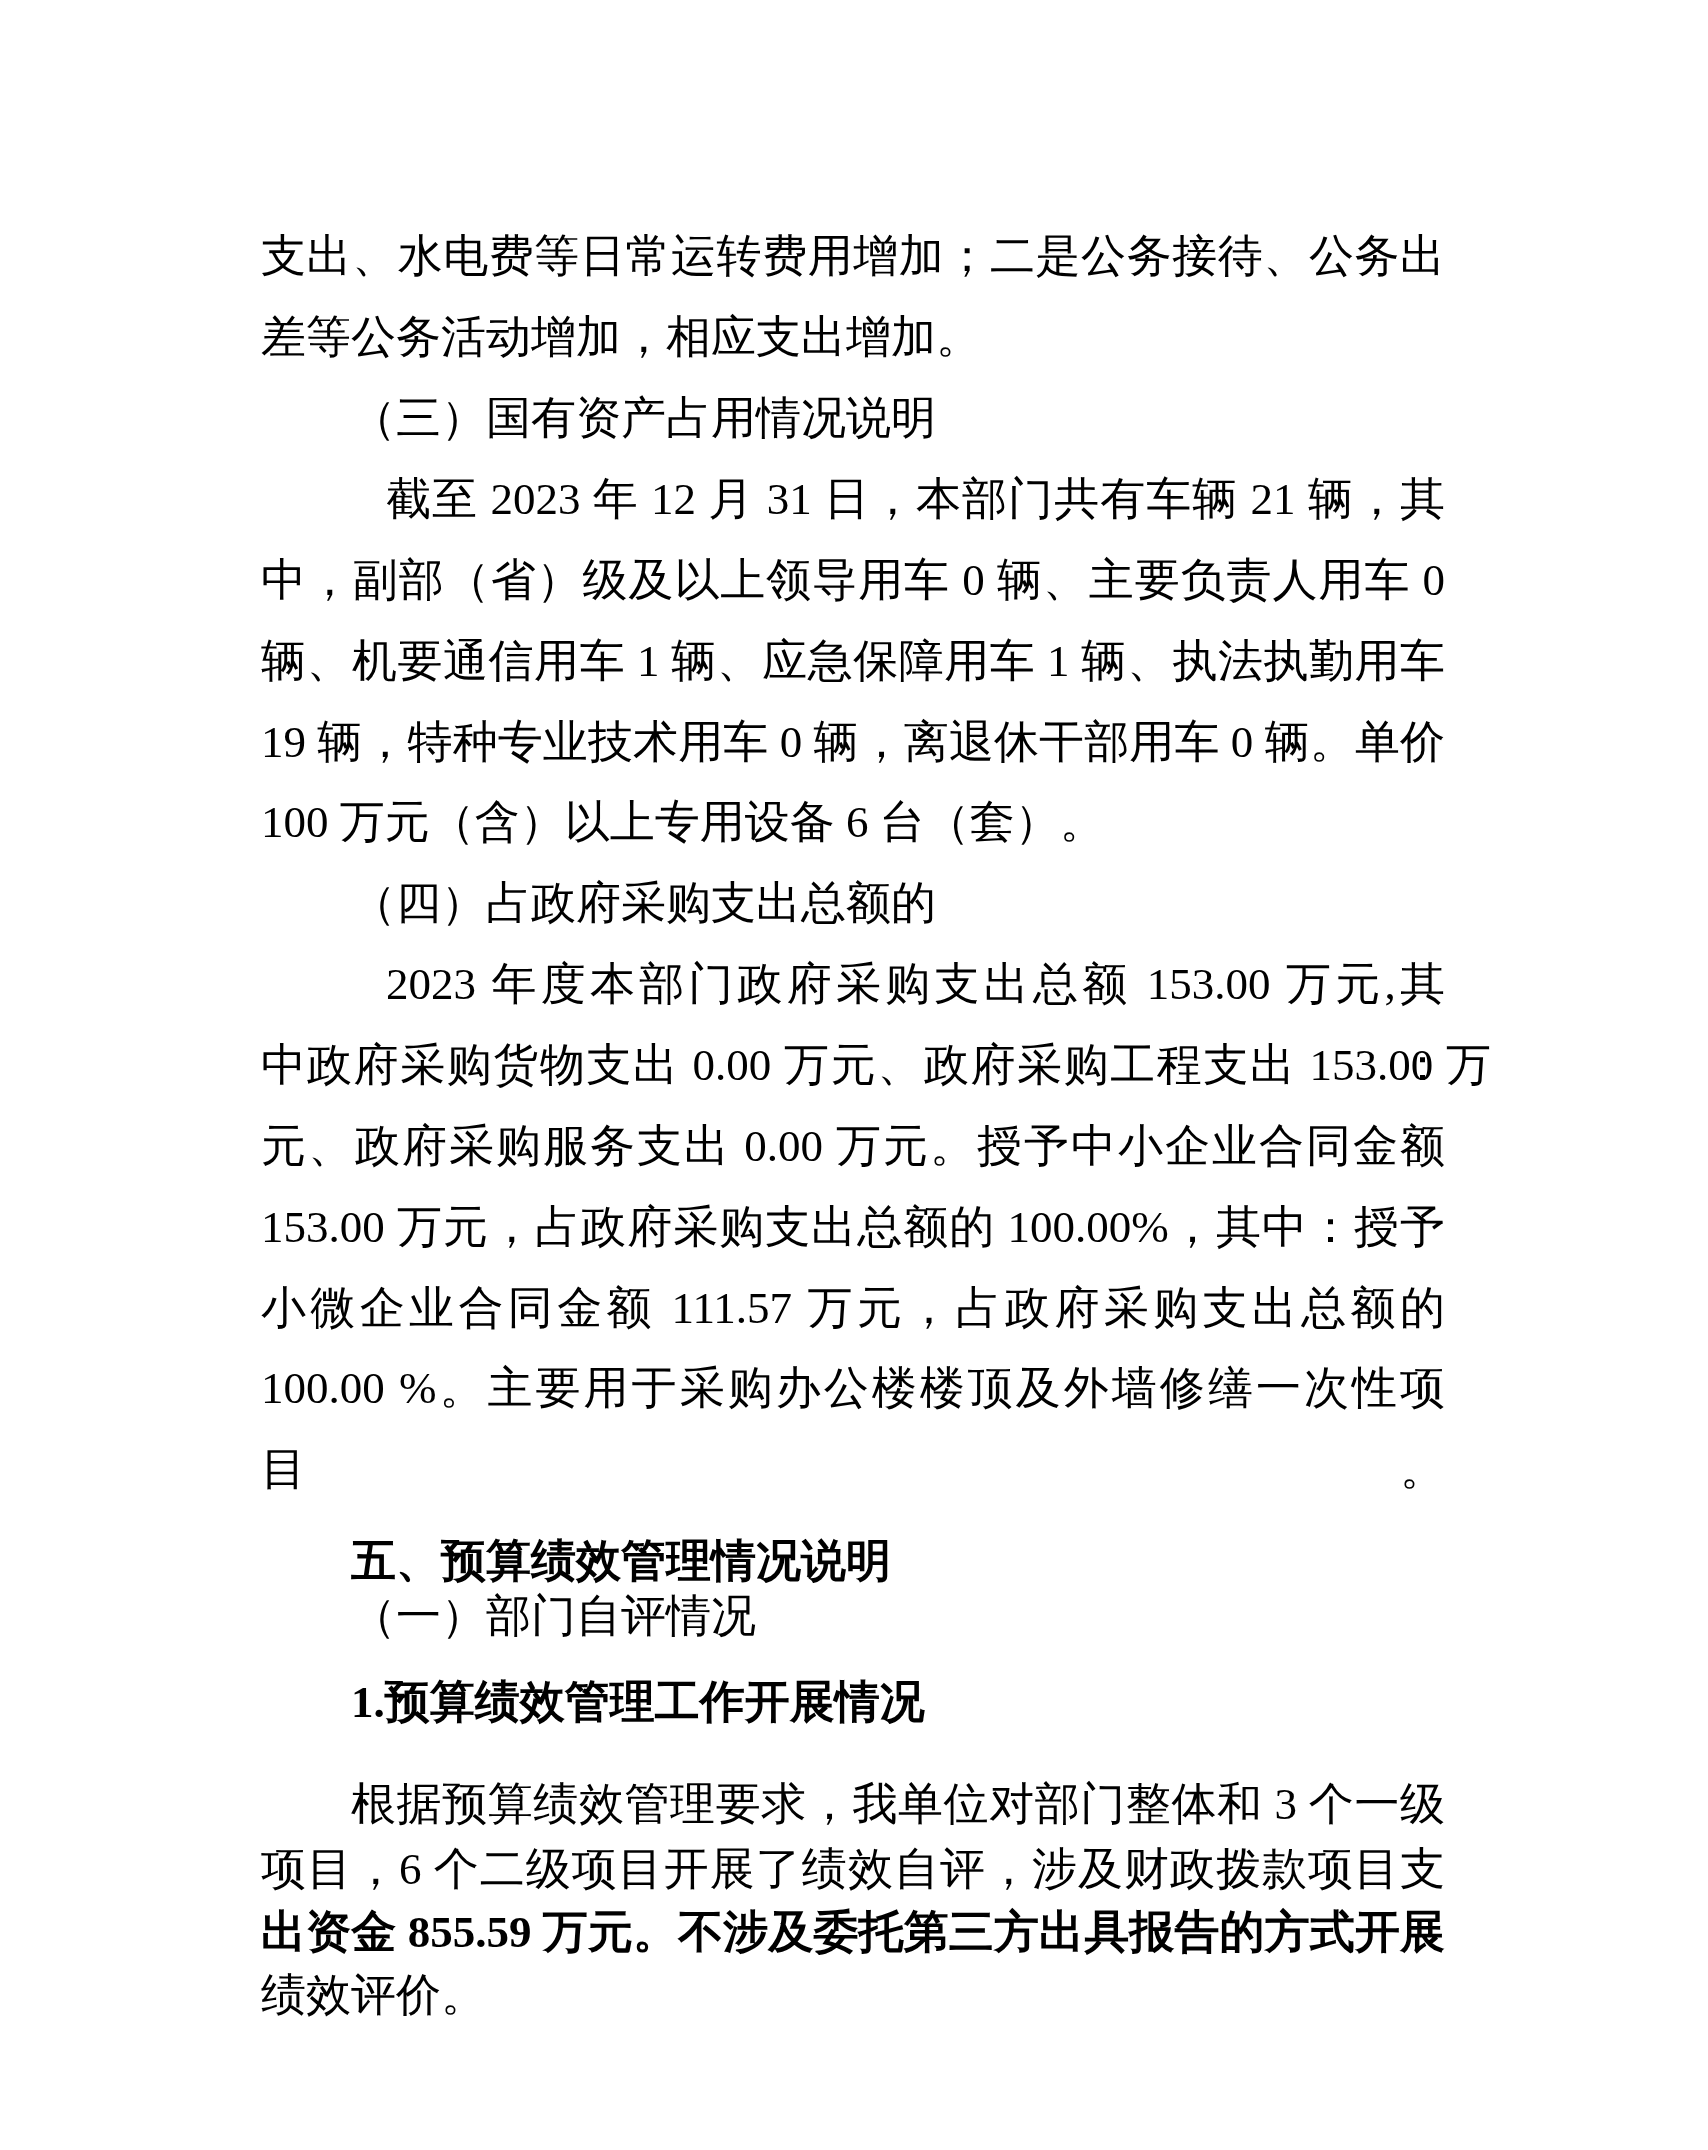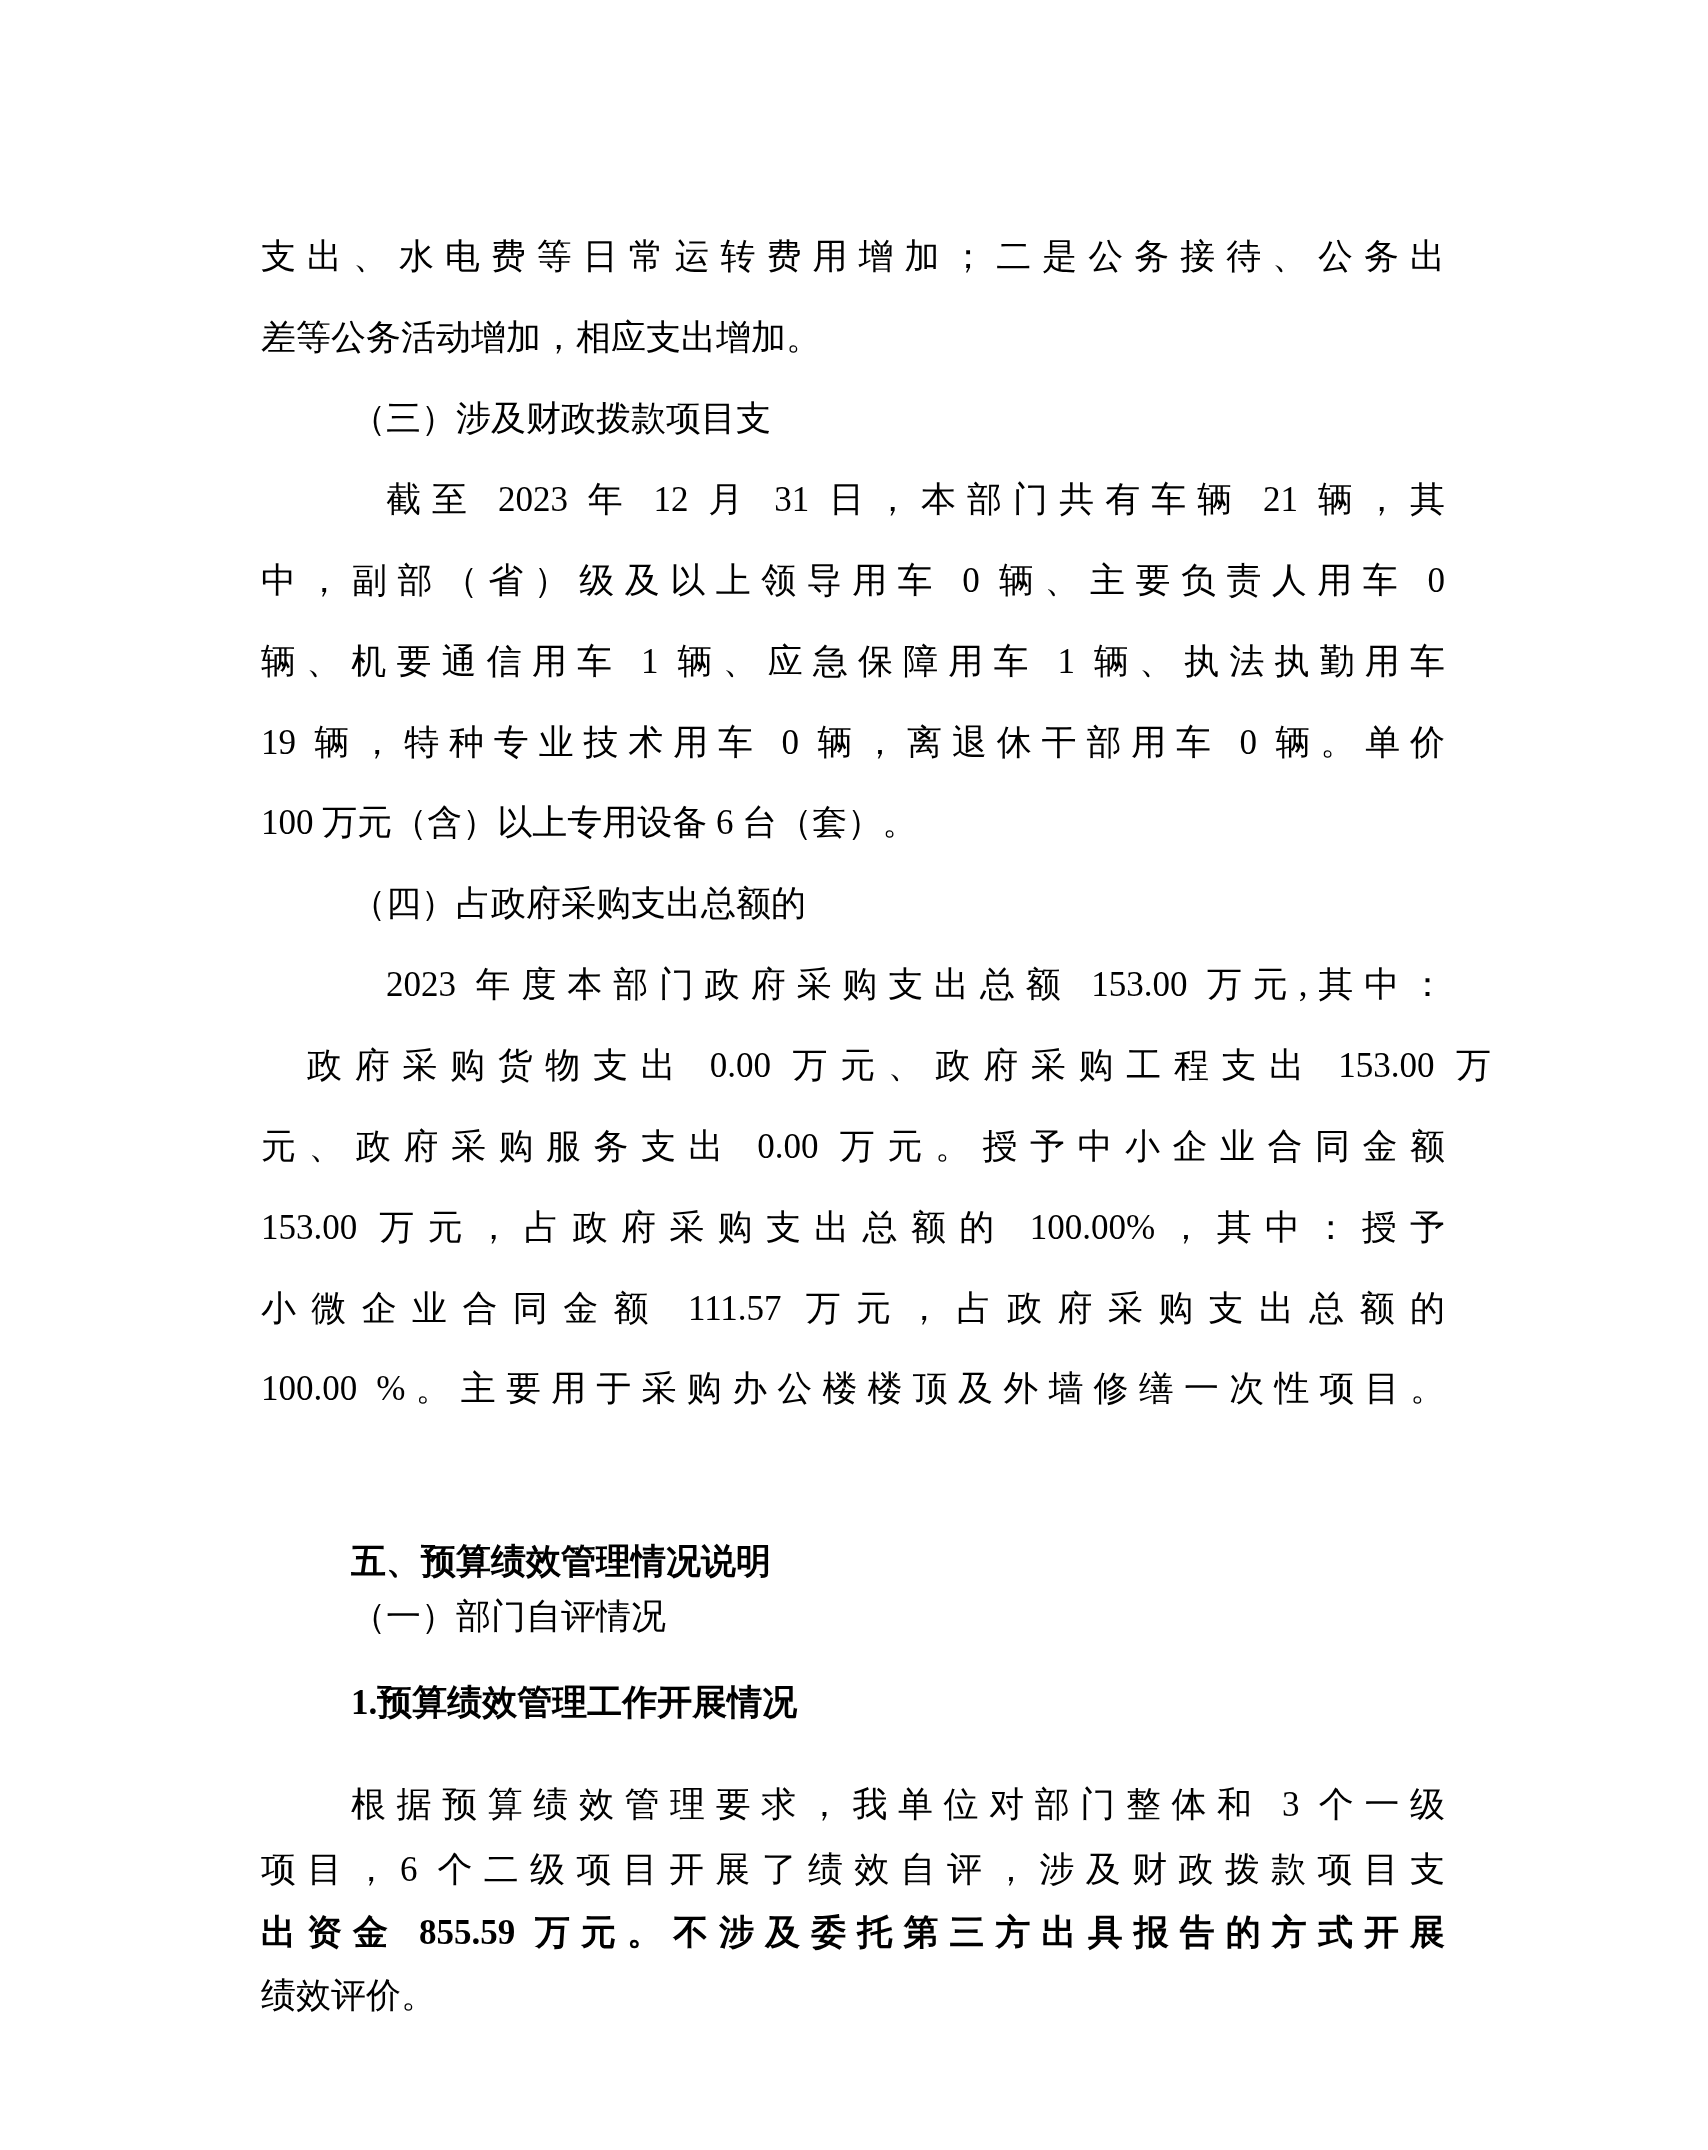--- a/index.html
+++ b/index.html
@@ -11,21 +11,21 @@
     overflow:hidden;
     font-family:"Liberation Serif","DejaVu Serif",serif;
     color:#000000;
   }
   .line{
     position:absolute;
     left:261px;
     width:1184px;
     height:81px;
     line-height:81px;
-    font-size:35px;
+    font-size:45px;
     white-space:nowrap;
     color:#000000;
   }
   .line.fill{
     white-space:normal;
     text-align:justify;
     text-align-last:justify;
     text-justify:inter-character;
   }
   .style-hei{
@@ -39,21 +39,21 @@
   .indent-std{ text-indent:90px; }
   .indent-lg{ text-indent:125px; }
 </style>
 </head>
 <body>
 
 <div class="page">
   <div id="doc">
       <div class="line fill" style="top: 216px;">支出、水电费等日常运转费用增加；二是公务接待、公务出</div>
       <div class="line" style="top: 297px;">差等公务活动增加，相应支出增加。</div>
-      <div class="line indent-std" style="top: 378px;">（三）涉及财政拨款项目支</div>
+      <div class="line indent-std" style="top: 378px;">（三）国有资产占用情况说明</div>
       <div class="line fill indent-lg" style="top: 459px;">截至 2023 年 12 月 31 日，本部门共有车辆 21 辆，其</div>
       <div class="line fill" style="top: 540px;">中，副部（省）级及以上领导用车 0 辆、主要负责人用车 0</div>
       <div class="line fill" style="top: 621px;">辆、机要通信用车 1 辆、应急保障用车 1 辆、执法执勤用车</div>
       <div class="line fill" style="top: 702px;">19 辆，特种专业技术用车 0 辆，离退休干部用车 0 辆。单价</div>
       <div class="line" style="top: 782px;">100 万元（含）以上专用设备 6 台（套）。</div>
       <div class="line indent-std" style="top: 863px;">（四）占政府采购支出总额的</div>
       <div class="line fill indent-lg" style="top: 944px;">2023 年度本部门政府采购支出总额 153.00 万元,其中：</div>
       <div class="line fill" style="top: 1025px; margin-left: 46px;">政府采购货物支出 0.00 万元、政府采购工程支出 153.00 万</div>
       <div class="line fill" style="top: 1106px;">元、政府采购服务支出 0.00 万元。授予中小企业合同金额</div>
       <div class="line fill" style="top: 1187px;">153.00 万元，占政府采购支出总额的 100.00%，其中：授予</div>

